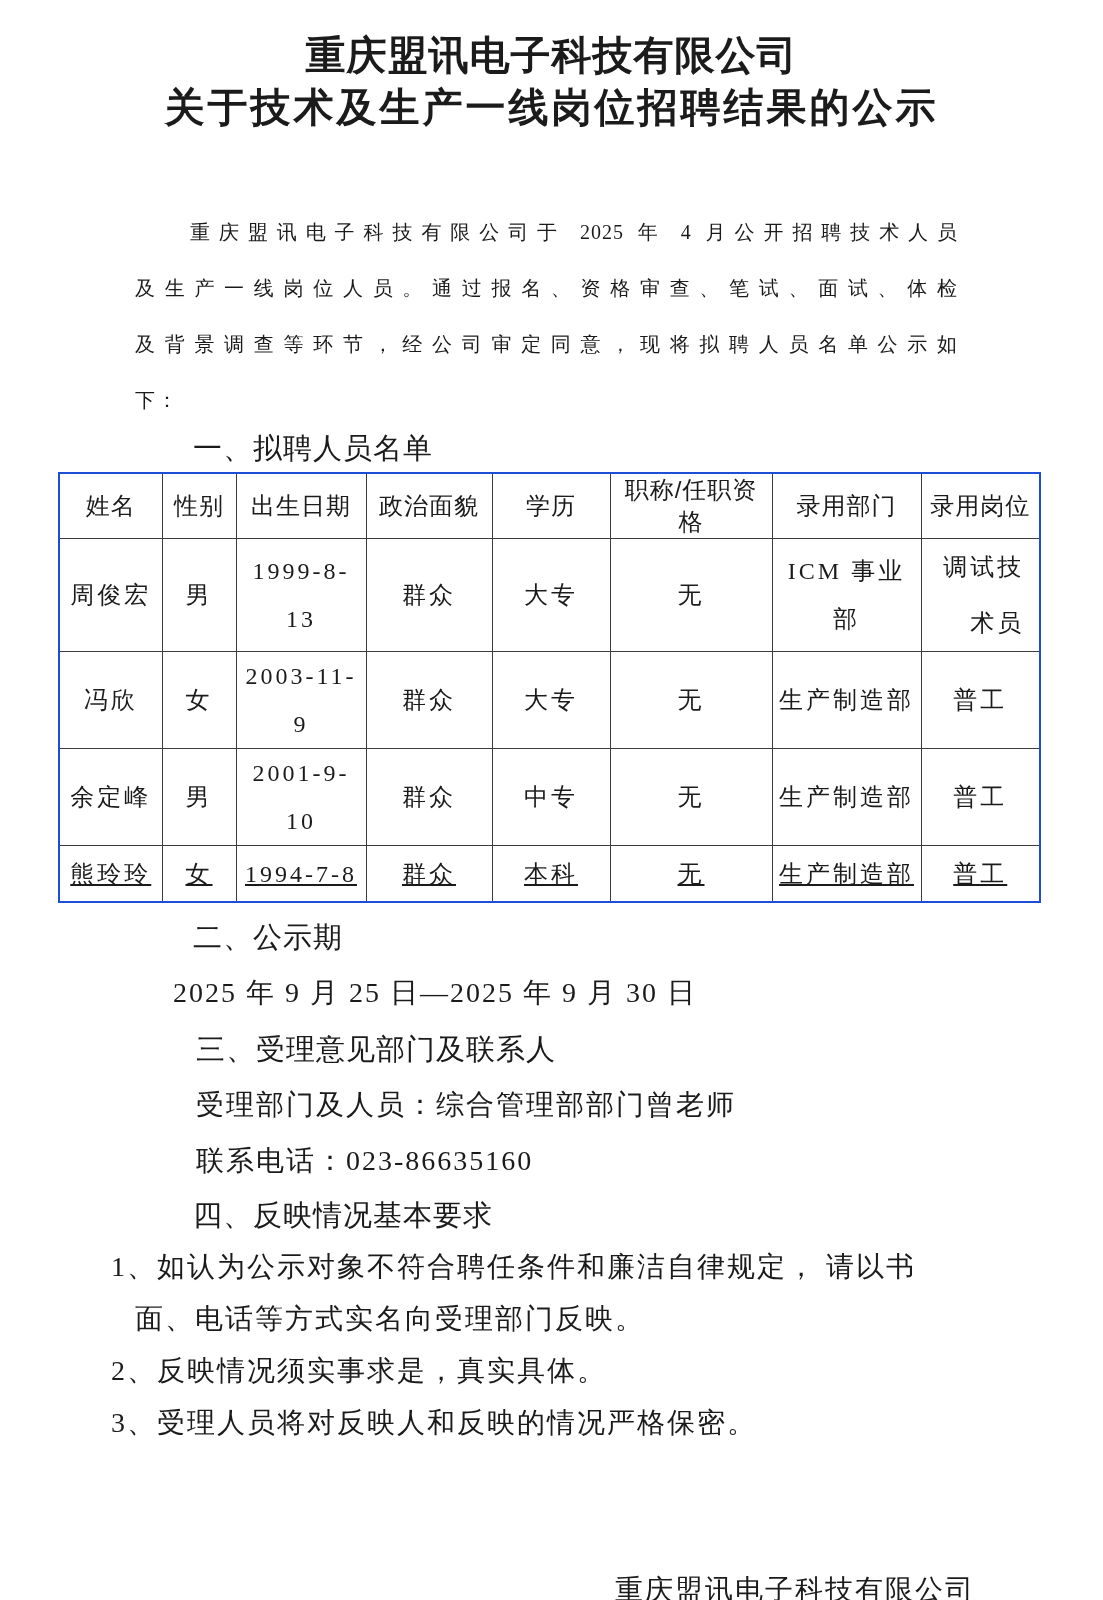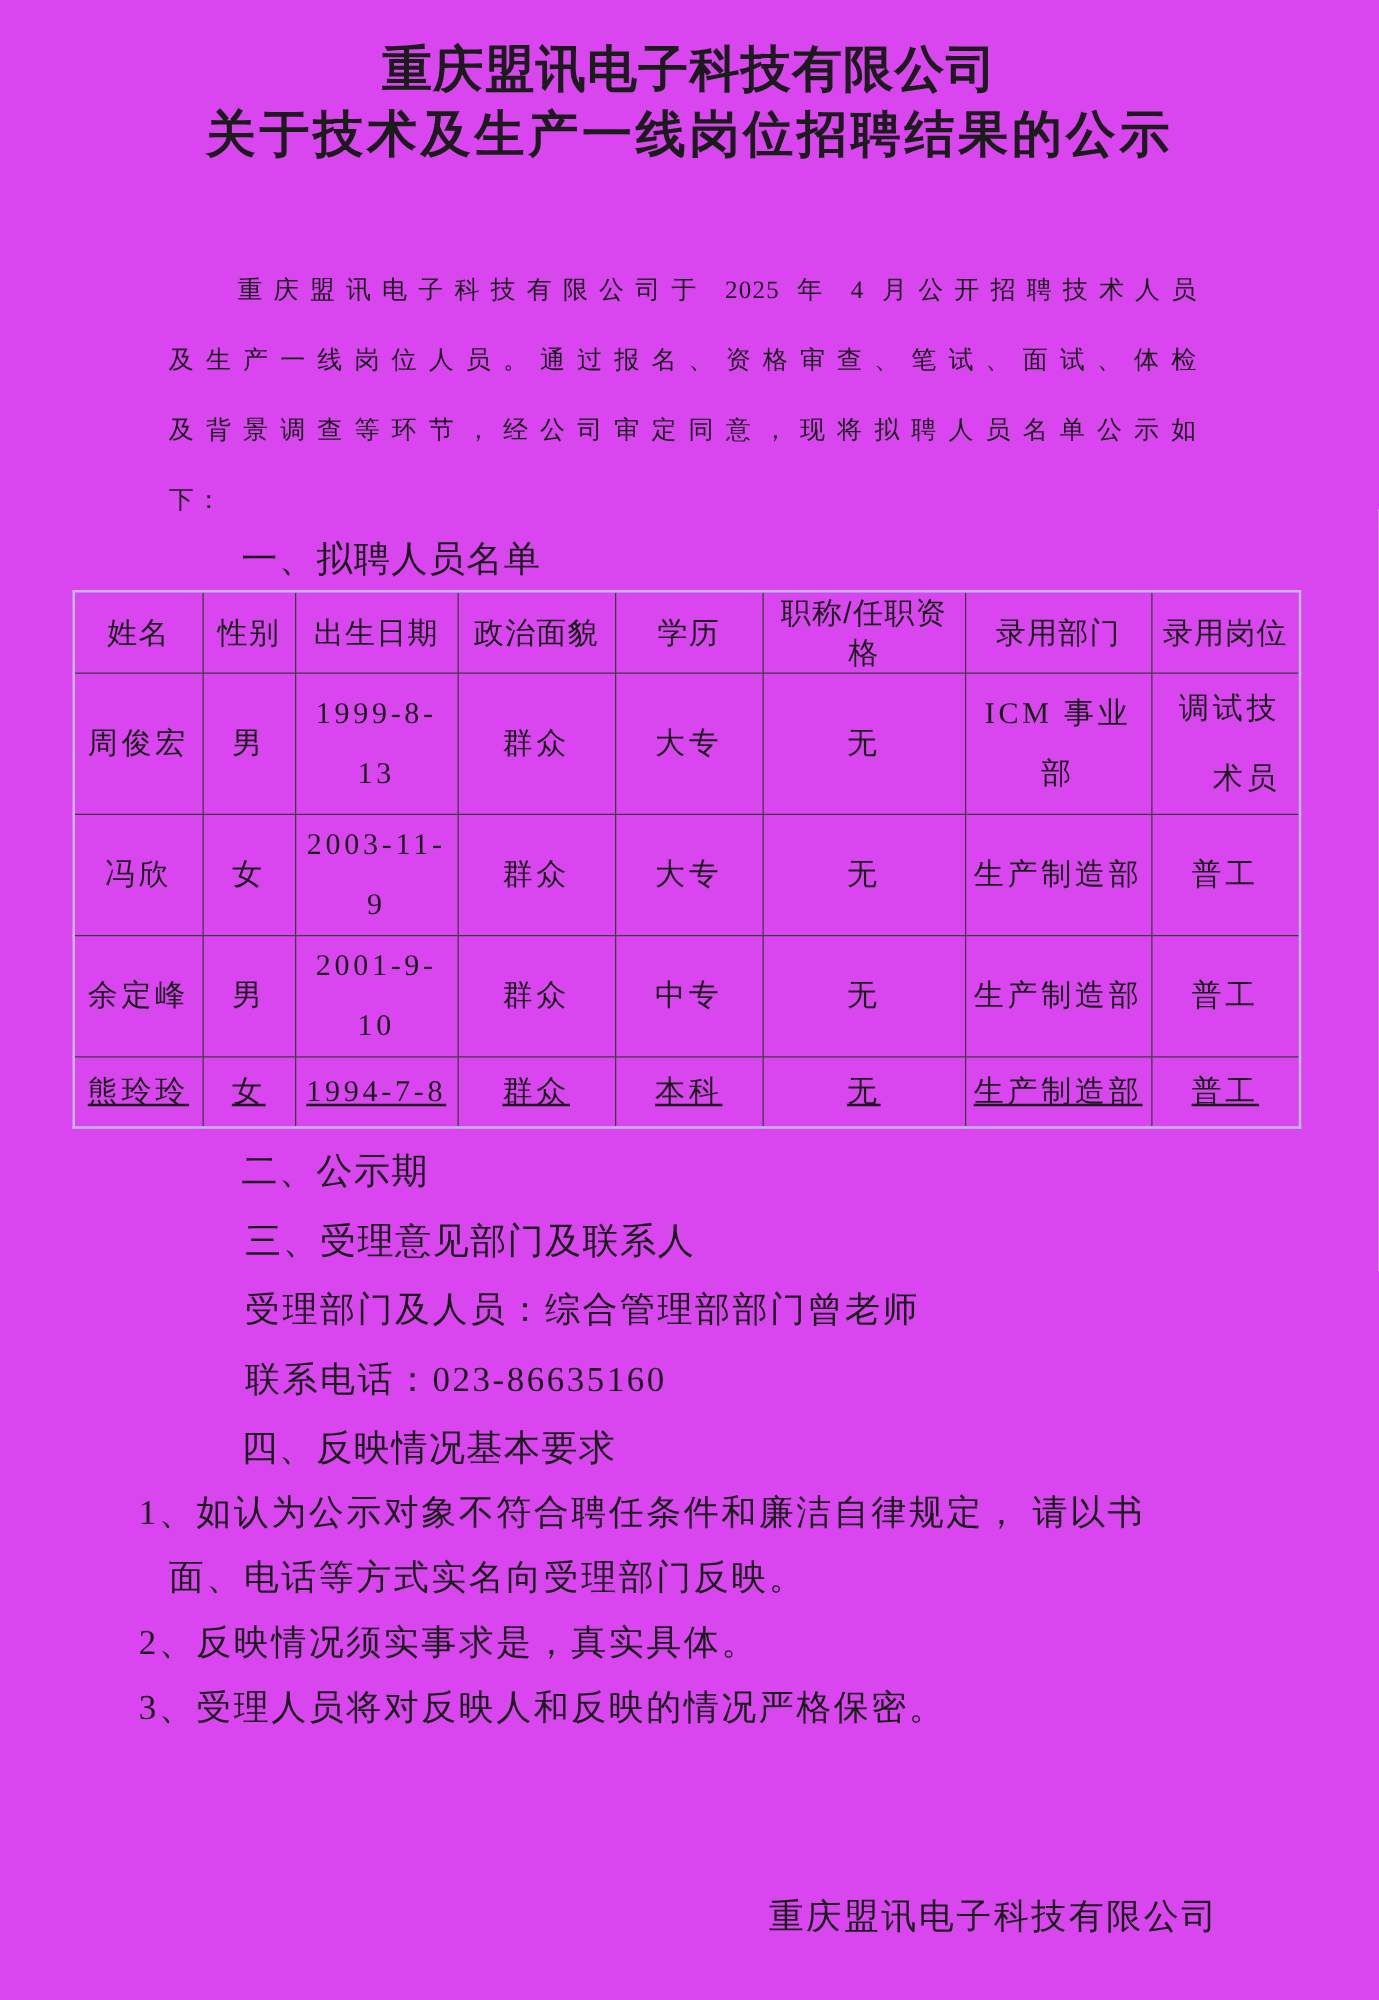--- a/index.html
+++ b/index.html
@@ -1,21 +1,21 @@
 <!DOCTYPE html>
 <html><head>
 <meta charset="utf-8">
 <style>
   html, body { margin: 0; padding: 0; background: #e9e9e9; }
   .page {
     position: relative;
     width: 1103px;
     height: 1600px;
     margin: 0 auto;
-    background: #d946ef;
+    background: #ffffff;
     color: #1b1b1b;
     font-family: "Liberation Serif", "DejaVu Serif", serif;
     overflow: hidden;
   }
   
   .doc-title {
     text-align: center;
     font-weight: 700;
     font-size: 40px;
     line-height: 52px;
@@ -48,21 +48,21 @@
   .sec-heading.h2 { margin-top: 6px; height: 56px; line-height: 56px; }
   .sec-heading.h3 { height: 56px; line-height: 56px; margin-left: 196px; }
   .sec-heading.h4 { height: 52px; line-height: 52px; }
 
   
   table.roster {
     border-collapse: collapse;
     table-layout: fixed;
     margin-left: 58px;
     width: 981px;
-    border: 2px solid #c4b5fd;
+    border: 2px solid #1d4ed8;
   }
   table.roster th, table.roster td {
     border: 1px solid #3c3c3c;
     text-align: center;
     vertical-align: middle;
     padding: 0 2px;
     overflow: hidden;
   }
   table.roster th {
     font-family: "Liberation Sans", "DejaVu Sans", sans-serif;
@@ -173,20 +173,21 @@
       <td>群众</td>
       <td>本科</td>
       <td>无</td>
       <td>生产制造部</td>
       <td>普工</td>
     </tr>
   </tbody>
     </table>
 
   <div class="sec-heading h2">二、公示期</div>
+  <div class="line period">2025 年 9 月 25 日—2025 年 9 月 30 日</div>
 
   <div class="sec-heading h3">三、受理意见部门及联系人</div>
   <div class="line contact">受理部门及人员：综合管理部部门曾老师</div>
   <div class="line contact">联系电话：023-86635160</div>
 
   <div class="sec-heading h4">四、反映情况基本要求</div>
   <div class="line item">1、如认为公示对象不符合聘任条件和廉洁自律规定， 请以书</div>
   <div class="line item wrap">面、电话等方式实名向受理部门反映。</div>
   <div class="line item">2、反映情况须实事求是，真实具体。</div>
   <div class="line item">3、受理人员将对反映人和反映的情况严格保密。</div>

